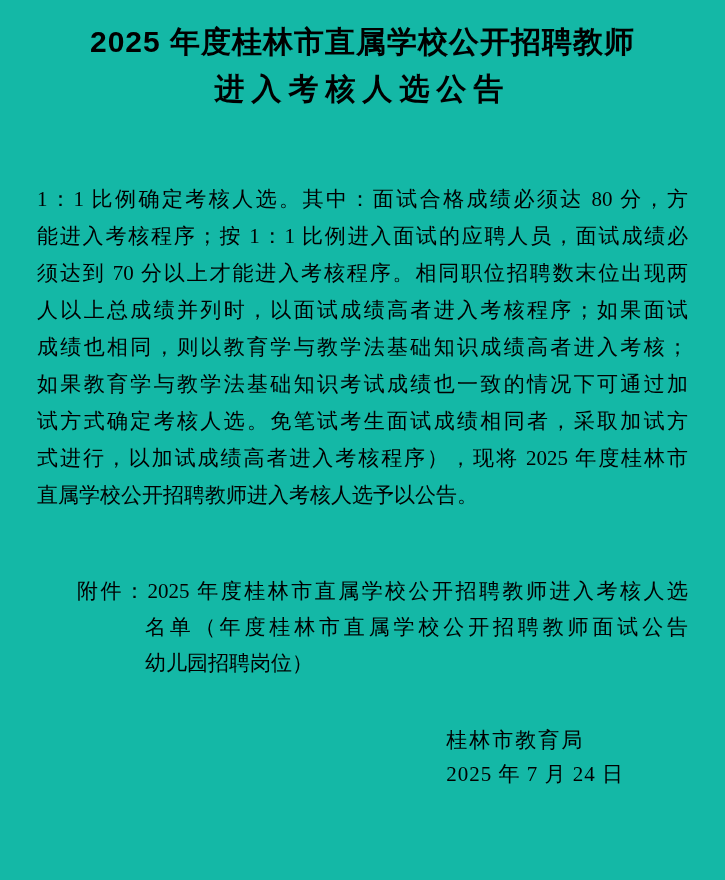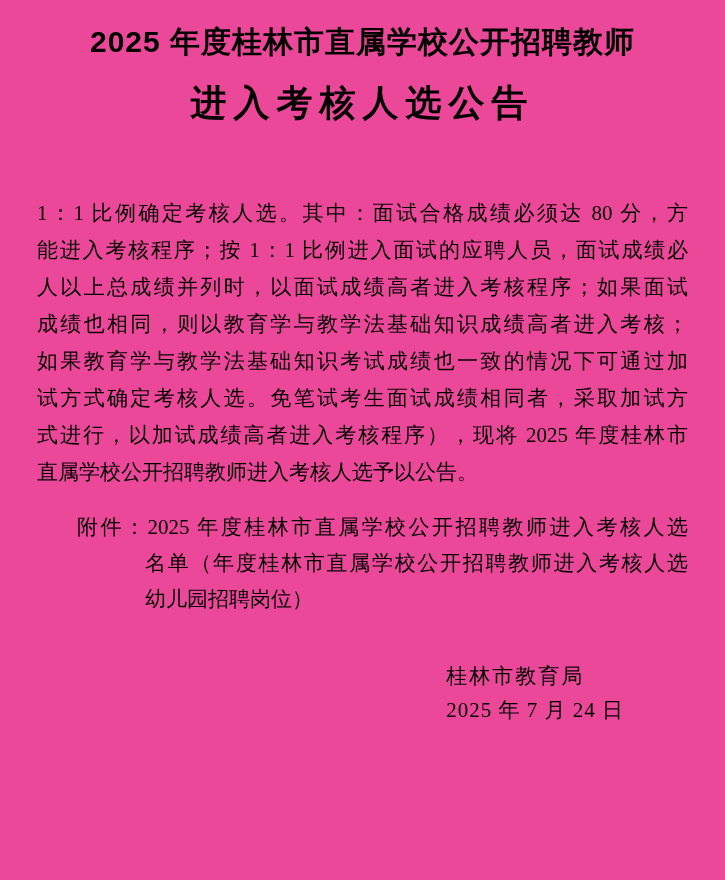--- a/index.html
+++ b/index.html
@@ -1,21 +1,21 @@
 <!DOCTYPE html>
 <html><head>
 <meta charset="utf-8">
 <style>
   * { margin: 0; padding: 0; box-sizing: border-box; }
   html, body { background: #ffffff; }
   .page {
     position: relative;
     width: 725px;
     height: 880px;
-    background: #ec4899;
+    background: #14b8a6;
     color: #000000;
     font-family: "Liberation Serif", serif;
     overflow: hidden;
   }
   .content {
     padding: 0 37px;
   }
   
   .title {
     text-align: center;
@@ -23,22 +23,22 @@
     font-weight: 700;
     color: #000000;
   }
   .title-l1 {
     margin-top: 24px;
     font-size: 30px;
     line-height: 36px;
     letter-spacing: 1px;
   }
   .title-l2 {
-    margin-top: 25px;
-    font-size: 36px;
+    margin-top: 11px;
+    font-size: 30px;
     line-height: 36px;
     letter-spacing: 7px;
   }
   
   .body-block {
     margin-top: 74px;
     font-size: 21px;
     line-height: 37px;
   }
   .bline {
@@ -48,21 +48,21 @@
   }
   .bline.first {
     text-indent: 42px;
   }
   .bline.last {
     text-align: left;
     text-align-last: left;
   }
   
   .attach-block {
-    margin-top: 18px;
+    margin-top: 59px;
     font-size: 21px;
     line-height: 36px;
   }
   .aline { 
     text-align: justify;
     text-align-last: justify;
     white-space: nowrap;
   }
   .aline.l1 { padding-left: 40px; }
   .aline.l2 { padding-left: 108px; }
@@ -91,31 +91,32 @@
   <div class="content">
 
     <div class="title">
       <div class="title-l1">2025 年度桂林市直属学校公开招聘教师</div>
       <div class="title-l2">进入考核人选公告</div>
     </div>
 
     <div class="body-block">
       <div class="bline">1：1 比例确定考核人选。其中：面试合格成绩必须达 80 分，方</div>
       <div class="bline">能进入考核程序；按 1：1 比例进入面试的应聘人员，面试成绩必</div>
+      <div class="bline">须达到 70 分以上才能进入考核程序。相同职位招聘数末位出现两</div>
       <div class="bline">人以上总成绩并列时，以面试成绩高者进入考核程序；如果面试</div>
       <div class="bline">成绩也相同，则以教育学与教学法基础知识成绩高者进入考核；</div>
       <div class="bline">如果教育学与教学法基础知识考试成绩也一致的情况下可通过加</div>
       <div class="bline">试方式确定考核人选。免笔试考生面试成绩相同者，采取加试方</div>
       <div class="bline">式进行，以加试成绩高者进入考核程序），现将 2025 年度桂林市</div>
       <div class="bline last">直属学校公开招聘教师进入考核人选予以公告。</div>
     </div>
 
     <div class="attach-block">
       <div class="aline l1"><span>附件：</span><span>2025 年度桂林市直属学校公开招聘教师进入考核人选</span></div>
-      <div class="aline l2">名单（年度桂林市直属学校公开招聘教师进入考核人选</div>
+      <div class="aline l2">名单（年度桂林市直属学校公开招聘教师面试公告</div>
       <div class="aline l3">幼儿园招聘岗位）</div>
     </div>
 
     <div class="sig-block">
       <div class="sig-issuer">桂林市教育局</div>
       <div class="sig-date">2025 年 7 月 24 日</div>
     </div>
 
   </div>
 </div>

